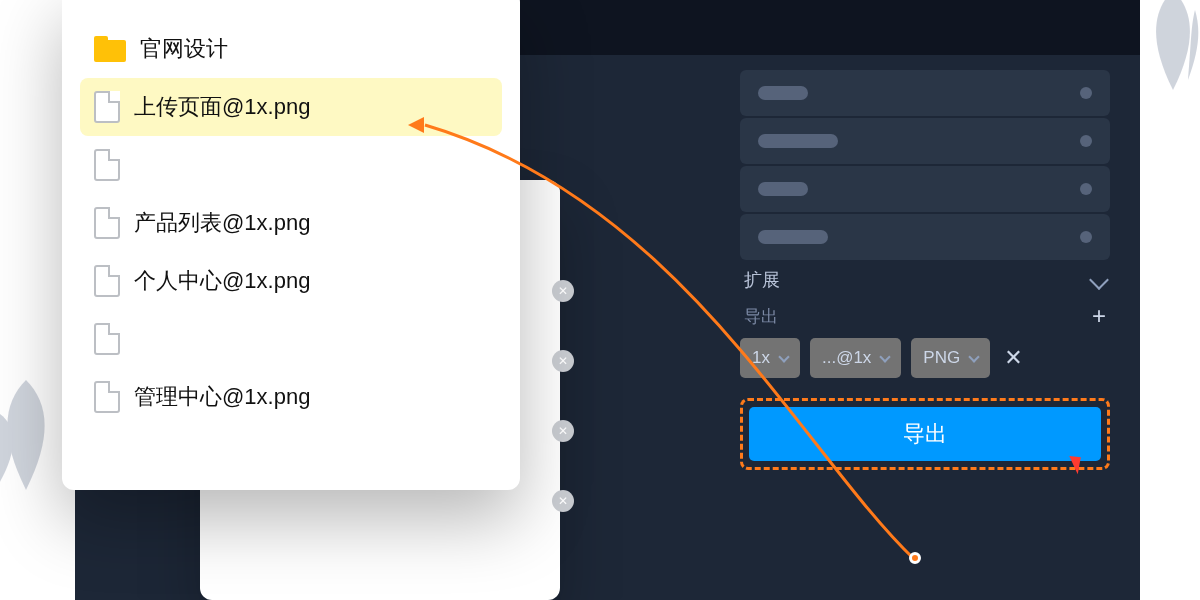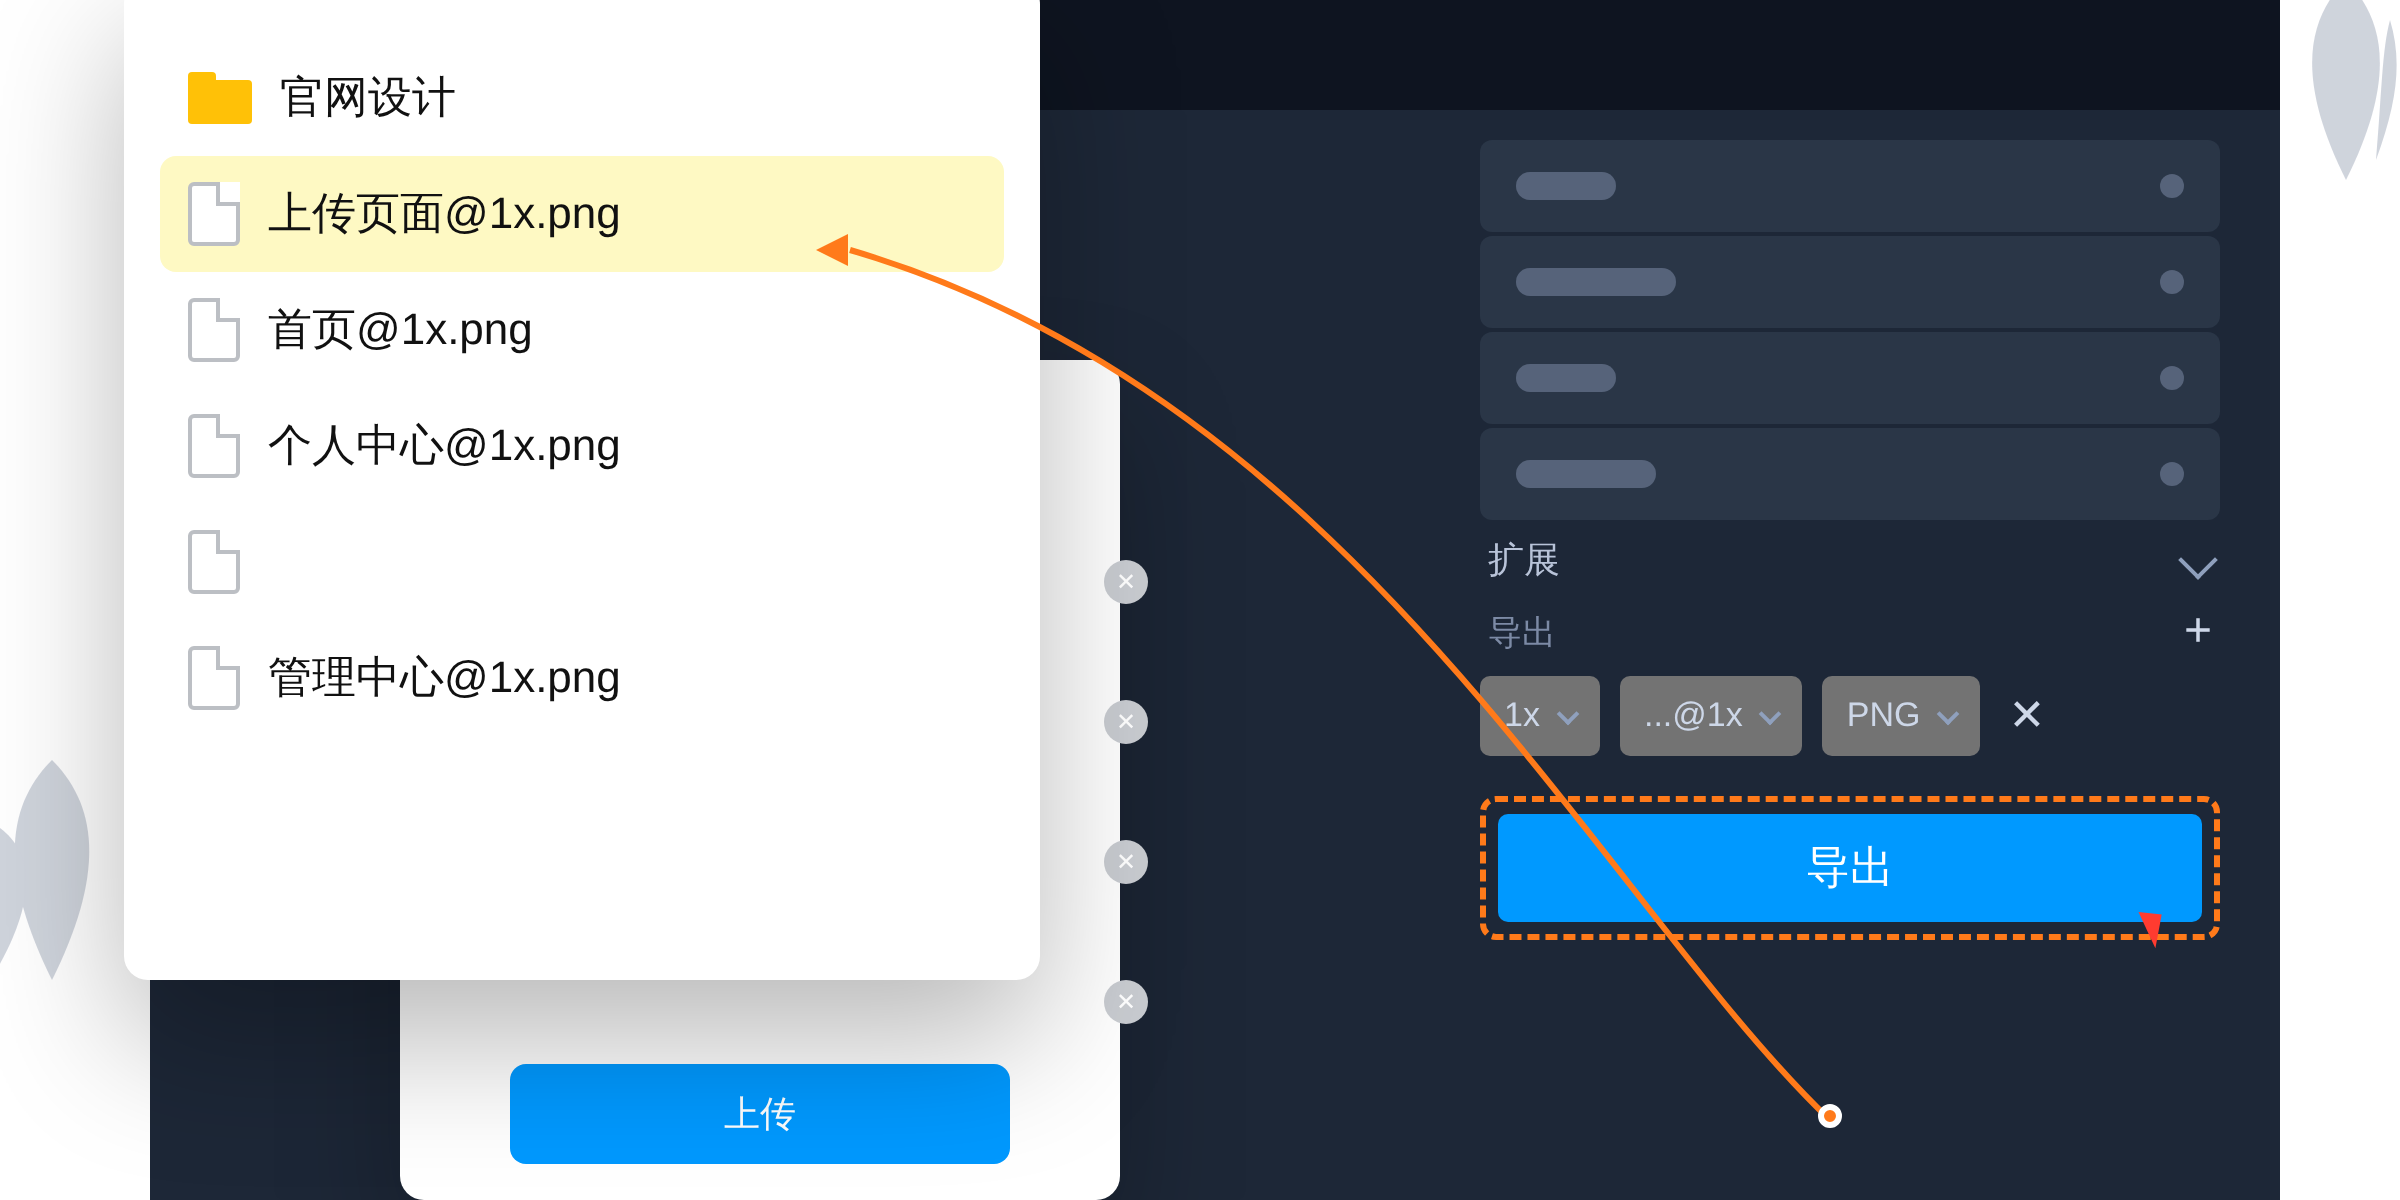--- a/index.html
+++ b/index.html
@@ -232,37 +232,37 @@
   </div>
 </div>
 
 <div class="white-modal">
   <div class="modal-close-row">
     <span class="modal-close">✕</span>
     <span class="modal-close">✕</span>
     <span class="modal-close">✕</span>
     <span class="modal-close">✕</span>
   </div>
-  <div class="upload-btn">
-    <span>上传</span>
-  </div>
 </div>
 
 <div class="filebrowser">
   <div class="fb-row folder">
     <span class="fb-folder-icon"></span>
     <span>官网设计</span>
   </div>
   <div class="fb-row file selected">
     <span class="fb-file-icon"></span>
     <span>上传页面@1x.png</span>
   </div>
   <div class="fb-row file">
     <span class="fb-file-icon"></span>
-    <span>首页@1x.png</span>
+  </div>
+  <div class="fb-row file">
+    <span class="fb-file-icon"></span>
+    <span>产品列表@1x.png</span>
   </div>
   <div class="fb-row file">
     <span class="fb-file-icon"></span>
     <span>个人中心@1x.png</span>
   </div>
   <div class="fb-row file">
     <span class="fb-file-icon"></span>
   </div>
   <div class="fb-row file">
     <span class="fb-file-icon"></span>

